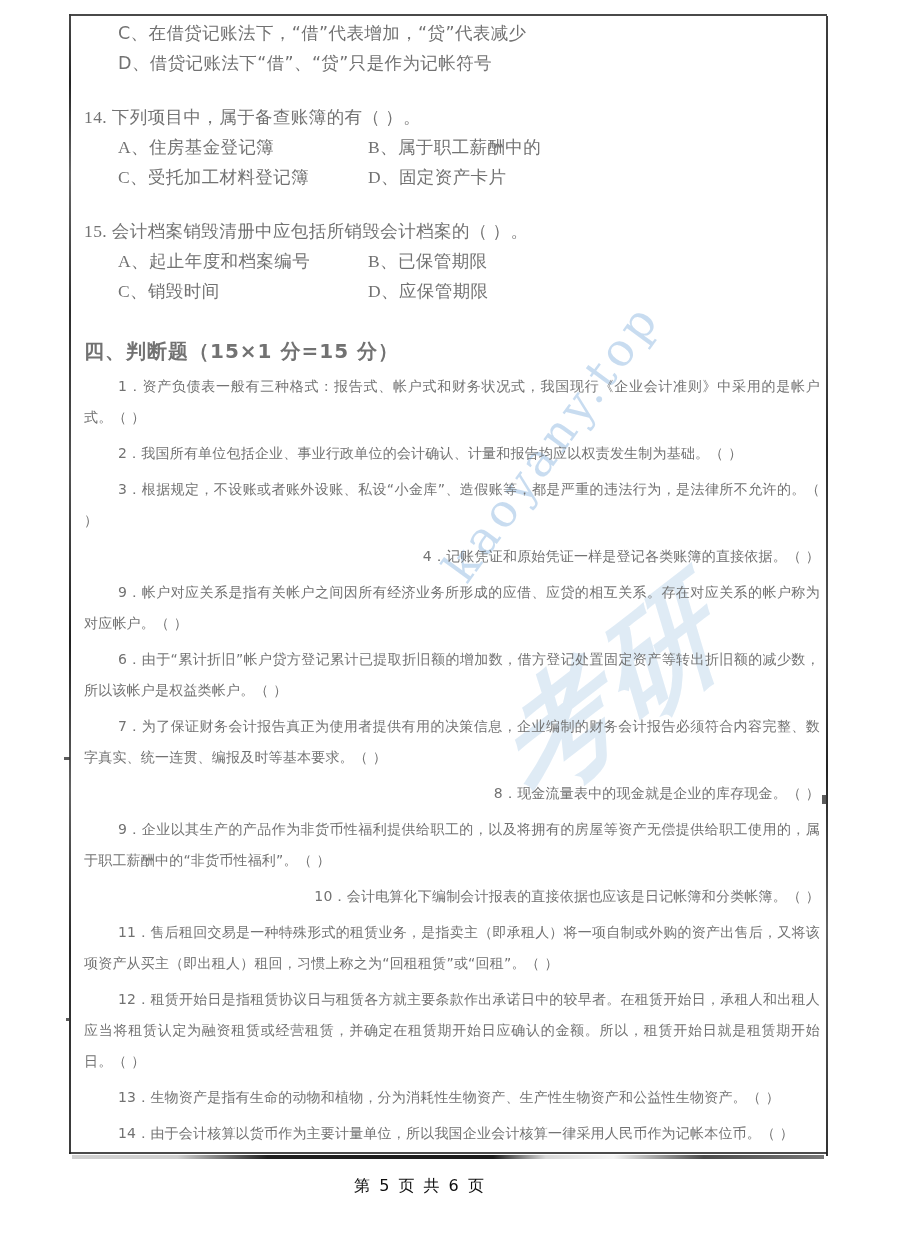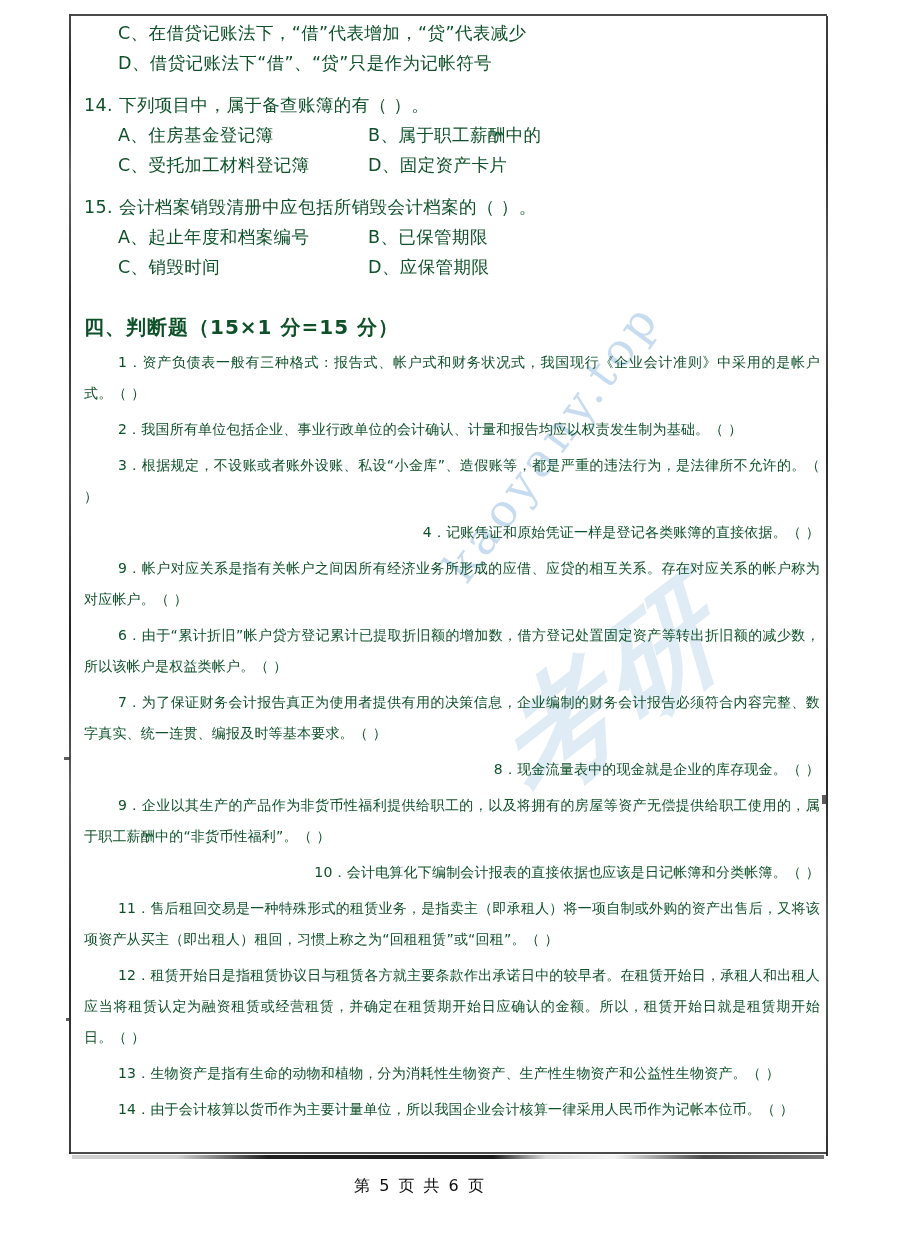--- a/index.html
+++ b/index.html
@@ -99,36 +99,36 @@
 
   
   .content {
     position: absolute;
     left: 84px;
     top: 18px;
     width: 736px;
   }
   .cn {
     font-family: "DejaVu Sans", "Liberation Sans", sans-serif;
-    color: #14532d;
+    color: #737373;
   }
   .choice-line {
     font-size: 17.5px;
     line-height: 30px;
     padding-left: 34px;
     letter-spacing: .4px;
     white-space: nowrap;
   }
   .choice-line .opt-a { display: inline-block; width: 250px; }
   .q-line {
     font-size: 17.5px;
     line-height: 30px;
     letter-spacing: .4px;
   }
-  .q-block { margin-top: 12px; }
+  .q-block { margin-top: 24px; font-family: Liberation Serif, serif; }
   .section-heading {
     font-size: 20px;
     font-weight: bold;
     line-height: 30px;
     letter-spacing: 1px;
     margin-top: 30px;
     margin-bottom: 0;
   }
   .tf-item {
     font-size: 14px;

